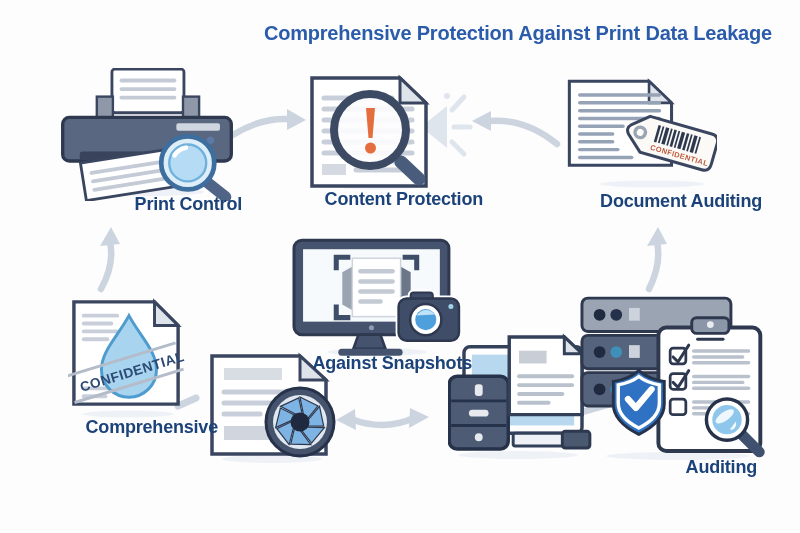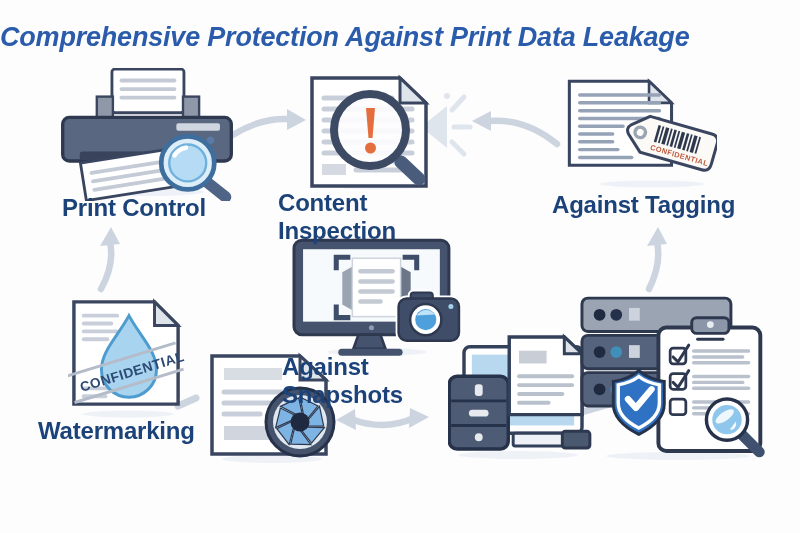--- a/index.html
+++ b/index.html
@@ -3,26 +3,26 @@
 <meta charset="utf-8">
 <style>
   html,body{margin:0;padding:0;background:#ffffff;}
   #canvas{
     position:relative;width:800px;height:533px;background:#fdfdfe;overflow:hidden;
     font-family:"Liberation Sans",sans-serif;
   }
   #overlay{position:absolute;left:0;top:0;z-index:0;}
   .icon{position:absolute;z-index:1;}
   .node-label{
-    position:absolute;z-index:2;text-align:left;
-    font-size:24px;font-weight:700;color:#1c4379;letter-spacing:-0.2px;
+    position:absolute;z-index:2;text-align:right;
+    font-size:18px;font-weight:700;color:#1c4379;letter-spacing:-0.2px;
   }
   #title{
-    position:absolute;left:0;top:22px;width:772px;text-align:left;z-index:2;
-    font-size:27px;font-weight:700;color:#2a5cab;letter-spacing:-0.2px;font-style:italic;
+    position:absolute;left:0;top:22px;width:772px;text-align:right;z-index:2;
+    font-size:20px;font-weight:700;color:#2a5cab;letter-spacing:-0.2px;
   }
 </style>
 </head>
 <body>
 
 <div id="canvas">
 
   <div id="title">Comprehensive Protection Against Print Data Leakage</div>
 
   <svg id="overlay" width="800" height="533" viewBox="0 0 800 533">
@@ -107,21 +107,21 @@
         <line x1="24" y1="79" x2="112" y2="79"></line>
       <line x1="56" y1="96" x2="112" y2="96"></line>
     </g>
     <rect x="22" y="90" width="24" height="11" fill="#d4d9e2"></rect>
     <path d="M95,83 l8,7" stroke="#a9cde8" stroke-width="12" stroke-linecap="round"></path>
     <line x1="101" y1="88" x2="119" y2="105" stroke="#4a5c7c" stroke-width="13" stroke-linecap="round"></line>
     <circle cx="70" cy="56" r="36" fill="#fdfdfe" fill-opacity="0.92" stroke="#3c4a64" stroke-width="8"></circle>
     <path d="M66,34 h9 l-2.5,30 h-4 z" fill="#e46e3e"></path>
     <circle cx="70.5" cy="74" r="5.5" fill="#e46e3e"></circle>
   </svg>
-  <div class="node-label" style="left:278px;top:189px;width:205px">Content Inspection</div>
+  <div class="node-label" style="left:278px;top:189px;width:205px">Content Protection</div>
 
   <svg class="icon" style="left:562px;top:76px" width="155" height="97" viewBox="0 0 178 112">
     <path d="M8,6 h92 l26,25 v72 h-118 z" fill="#fff" stroke="#3a4660" stroke-width="3.5"></path>
     <path d="M100,6 l26,25 h-26 z" fill="#dfe4ea" stroke="#3a4660" stroke-width="3"></path>
     <g stroke="#96a2b6" stroke-width="4" stroke-linecap="round">
       <line x1="20" y1="22" x2="112" y2="22"></line>
         <line x1="20" y1="31" x2="112" y2="31"></line>
       <line x1="20" y1="40" x2="112" y2="40"></line>
         <line x1="20" y1="49" x2="112" y2="49"></line>
       <line x1="20" y1="58" x2="70" y2="58"></line>
@@ -142,41 +142,41 @@
           <rect x="46" y="-14" width="2" height="20"></rect>
         <rect x="50" y="-14" width="4" height="20"></rect>
           <rect x="56" y="-14" width="3" height="20"></rect>
         <rect x="61" y="-14" width="2" height="20"></rect>
           <rect x="65" y="-14" width="4" height="20"></rect>
         <rect x="71" y="-14" width="2" height="20"></rect>
       </g>
       <text x="20" y="16" font-size="8.5" font-weight="700" fill="#c05a3e" letter-spacing="0.5">CONFIDENTIAL</text>
     </g>
   </svg>
-  <div class="node-label" style="left:552px;top:191px;width:210px">Against Tagging</div>
+  <div class="node-label" style="left:552px;top:191px;width:210px">Document Auditing</div>
 
   <svg class="icon" style="left:68px;top:296px" width="118" height="114" viewBox="0 0 120 116">
     <path d="M6,6 h82 l24,24 v80 h-106 z" fill="#fff" stroke="#3a4660" stroke-width="3.5"></path>
     <path d="M88,6 l24,24 h-24 z" fill="#dfe4ea" stroke="#3a4660" stroke-width="3"></path>
     <g stroke="#c9cfda" stroke-width="4" stroke-linecap="round">
       <line x1="16" y1="20" x2="50" y2="20"></line>
         <line x1="16" y1="28" x2="44" y2="28"></line>
       <line x1="16" y1="36" x2="50" y2="36"></line>
         <line x1="16" y1="44" x2="40" y2="44"></line>
       <line x1="16" y1="94" x2="44" y2="94"></line>
         <line x1="16" y1="102" x2="38" y2="102"></line>
     </g>
     <path d="M62,20 C50,42 34,56 34,75 a28,28 0 0 0 56,0 C90,56 74,42 62,20 z" fill="#a9d4ef" stroke="#4e9ccf" stroke-width="3"></path>
     <g transform="rotate(-17 58 78)">
       <line x1="0" y1="64" x2="116" y2="64" stroke="#b3bcc8" stroke-width="3"></line>
       <line x1="0" y1="92" x2="116" y2="92" stroke="#b3bcc8" stroke-width="3"></line>
       <text x="10" y="84" font-size="14" font-weight="700" fill="#2c4a74" letter-spacing="0.5">CONFIDENTIAL</text>
     </g>
   </svg>
-  <div class="node-label" style="left:38px;top:417px;width:180px">Watermarking</div>
+  <div class="node-label" style="left:38px;top:417px;width:180px">Comprehensive</div>
 
   <svg class="icon" style="left:292px;top:238px" width="176" height="119" viewBox="0 0 175 118">
     <rect x="2" y="2" width="154" height="94" rx="8" fill="#45536e" stroke="#2e3950" stroke-width="3"></rect>
     <rect x="11" y="11" width="136" height="72" fill="#f7fafc"></rect>
     <g stroke="#3e4d68" stroke-width="5" fill="none">
       <path d="M44,32 v-13 h14"></path>
         <path d="M110,19 h14 v13"></path>
       <path d="M44,66 v13 h14"></path>
         <path d="M124,66 v13 h-14"></path>
     </g>
@@ -300,14 +300,15 @@
       <polyline points="-11,1 -3,10 13,-9" fill="none" stroke="#fff" stroke-width="6.5" stroke-linecap="round" stroke-linejoin="round"></polyline>
     </g>
     <g transform="translate(150,126)">
       <line x1="15" y1="15" x2="33" y2="33" stroke="#3f516e" stroke-width="11" stroke-linecap="round"></line>
       <circle cx="0" cy="0" r="21" fill="#fff" stroke="#26324a" stroke-width="3.5"></circle>
       <circle cx="0" cy="0" r="15" fill="#8ec6ec"></circle>
       <ellipse cx="0" cy="-4" rx="11" ry="4.5" transform="rotate(-35)" fill="#ffffff" opacity="0.85"></ellipse>
       <path d="M3,10 a5,6 0 0 0 6,-8 z" fill="#fff" opacity="0.9"></path>
     </g>
   </svg>
+  <div class="node-label" style="left:607px;top:457px;width:150px">Auditing</div>
 
 </div>
 
 </body></html>

